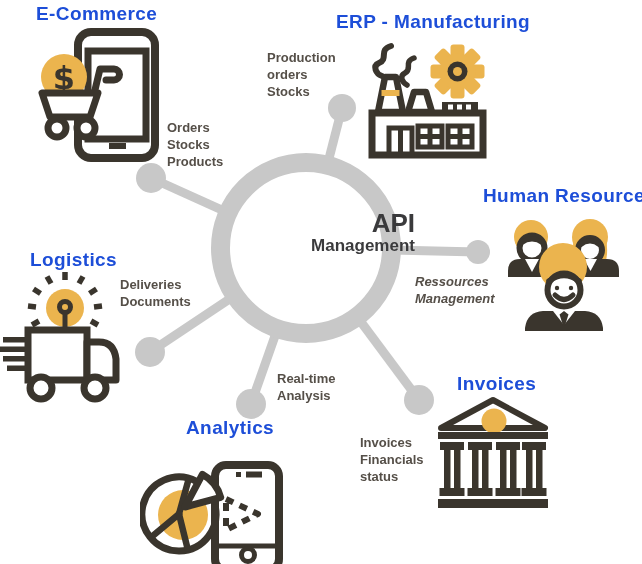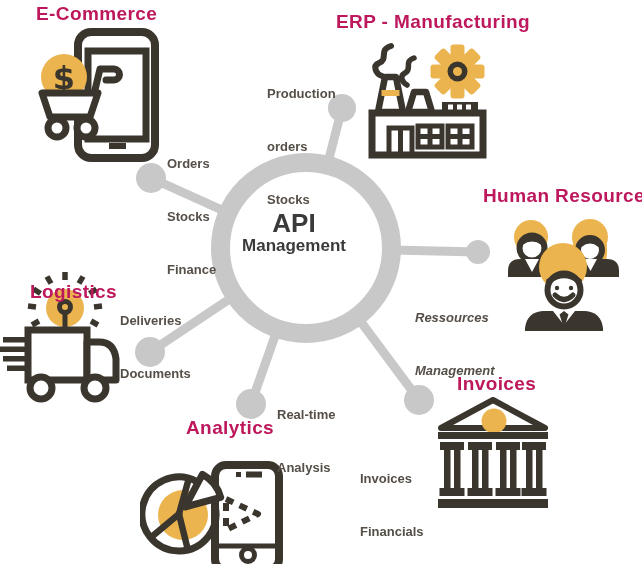--- a/index.html
+++ b/index.html
@@ -1,24 +1,24 @@
 <!DOCTYPE html>
 <html><head>
 <meta charset="utf-8">
 <style>
   html,body{margin:0;padding:0;background:#fff;}
   #canvas{position:relative;width:642px;height:564px;background:#fff;overflow:hidden;
           font-family:"Liberation Sans","DejaVu Sans",sans-serif;}
   #connectors{position:absolute;left:0;top:0;z-index:0;}
   .node-title{position:absolute;font-weight:bold;font-size:19px;letter-spacing:0.4px;
-              color:#be185d;white-space:nowrap;z-index:3;}
+              color:#1d4ed8;white-space:nowrap;z-index:3;}
   .spoke-label{position:absolute;font-weight:bold;font-size:13px;line-height:17px;
                color:#554f48;z-index:3;}
-  .spoke-label span{display:block;margin-top:36px;}
-  .center-label{position:absolute;left:194px;top:210px;width:200px;text-align:center;z-index:2;}
+  .spoke-label span{display:block;}
+  .center-label{position:absolute;left:215px;top:210px;width:200px;text-align:right;z-index:2;}
   .center-label .l1{font-size:26px;font-weight:bold;color:#3a3a3c;line-height:26px;}
   .center-label .l2{font-size:17px;font-weight:bold;color:#3a3a3c;line-height:19px;}
   .icon{position:absolute;z-index:2;}
 </style>
 </head>
 <body>
 
 <div id="canvas">
 
   <svg id="connectors" width="642" height="564" viewBox="0 0 642 564">
@@ -60,21 +60,21 @@
       <g stroke="#3a352d" stroke-width="7" fill="none" stroke-linecap="round" stroke-linejoin="round">
         <path d="M 59,69 L 65,44 H 79 a 5.5,5.5 0 0 1 0 11 h -8"></path>
         <path d="M 7,68 H 63 L 55,92 H 15 Z" fill="#fff"></path>
         <circle cx="22" cy="103" r="9" fill="#fff"></circle>
         <circle cx="51" cy="103" r="9" fill="#fff"></circle>
       </g>
     </svg>
     <div class="spoke-label" style="left:167px;top:119px;">
       <span>Orders</span>
       <span>Stocks</span>
-      <span>Finance</span>
+      <span>Products</span>
     </div>
   </div>
 
   <div>
     <div class="node-title" style="left:336px;top:11px;">ERP - Manufacturing</div>
     <svg class="icon" style="left:358px;top:38px;" width="130" height="125" viewBox="0 0 130 125">
 
       <g transform="translate(99.5,33.5)">
         <g fill="#ebb44e">
           <rect x="-27" y="-7" width="54" height="14" rx="3"></rect>
@@ -149,21 +149,21 @@
       <path d="M 56,104 h 22 l -11,14 z" fill="#fff"></path>
       <path d="M 67,104 l 4.5,3.5 l -3.5,11 l -2,0 l -3.5,-11 z" fill="#3a352d"></path>
     </svg>
     <div class="spoke-label" style="left:415px;top:273px;font-style:italic;">
       <span>Ressources</span>
       <span>Management</span>
     </div>
   </div>
 
   <div>
-    <div class="node-title" style="left:30px;top:249px;margin-top:32px;">Logistics</div>
+    <div class="node-title" style="left:30px;top:249px;">Logistics</div>
     <svg class="icon" style="left:0px;top:272px;" width="135" height="132" viewBox="0 0 135 132">
 
       <circle cx="65" cy="36" r="19" fill="#ebb44e"></circle>
       <circle cx="65" cy="35" r="5.5" fill="#ebb44e" stroke="#3a352d" stroke-width="5"></circle>
       <line x1="65" y1="40" x2="65" y2="60" stroke="#3a352d" stroke-width="5"></line>
 
       <g stroke="#3a352d" stroke-width="5.5" stroke-linecap="butt">
         <line x1="65" y1="8" x2="65" y2="0"></line>
         <line x1="51" y1="11.5" x2="47" y2="4.5"></line>
         <line x1="79" y1="11.5" x2="83" y2="4.5"></line>

